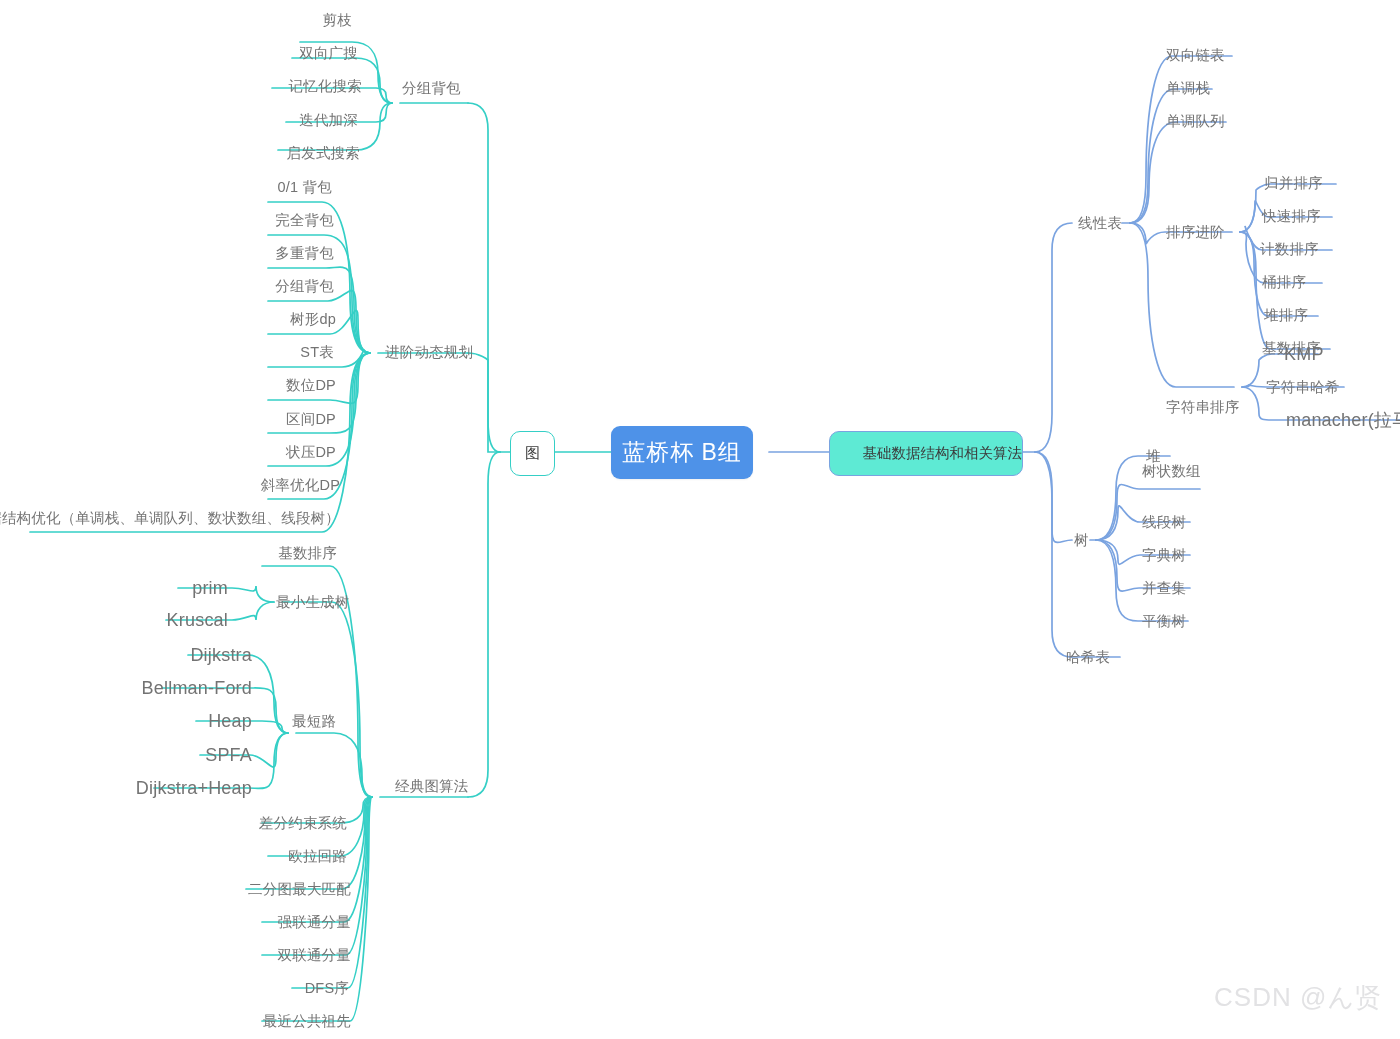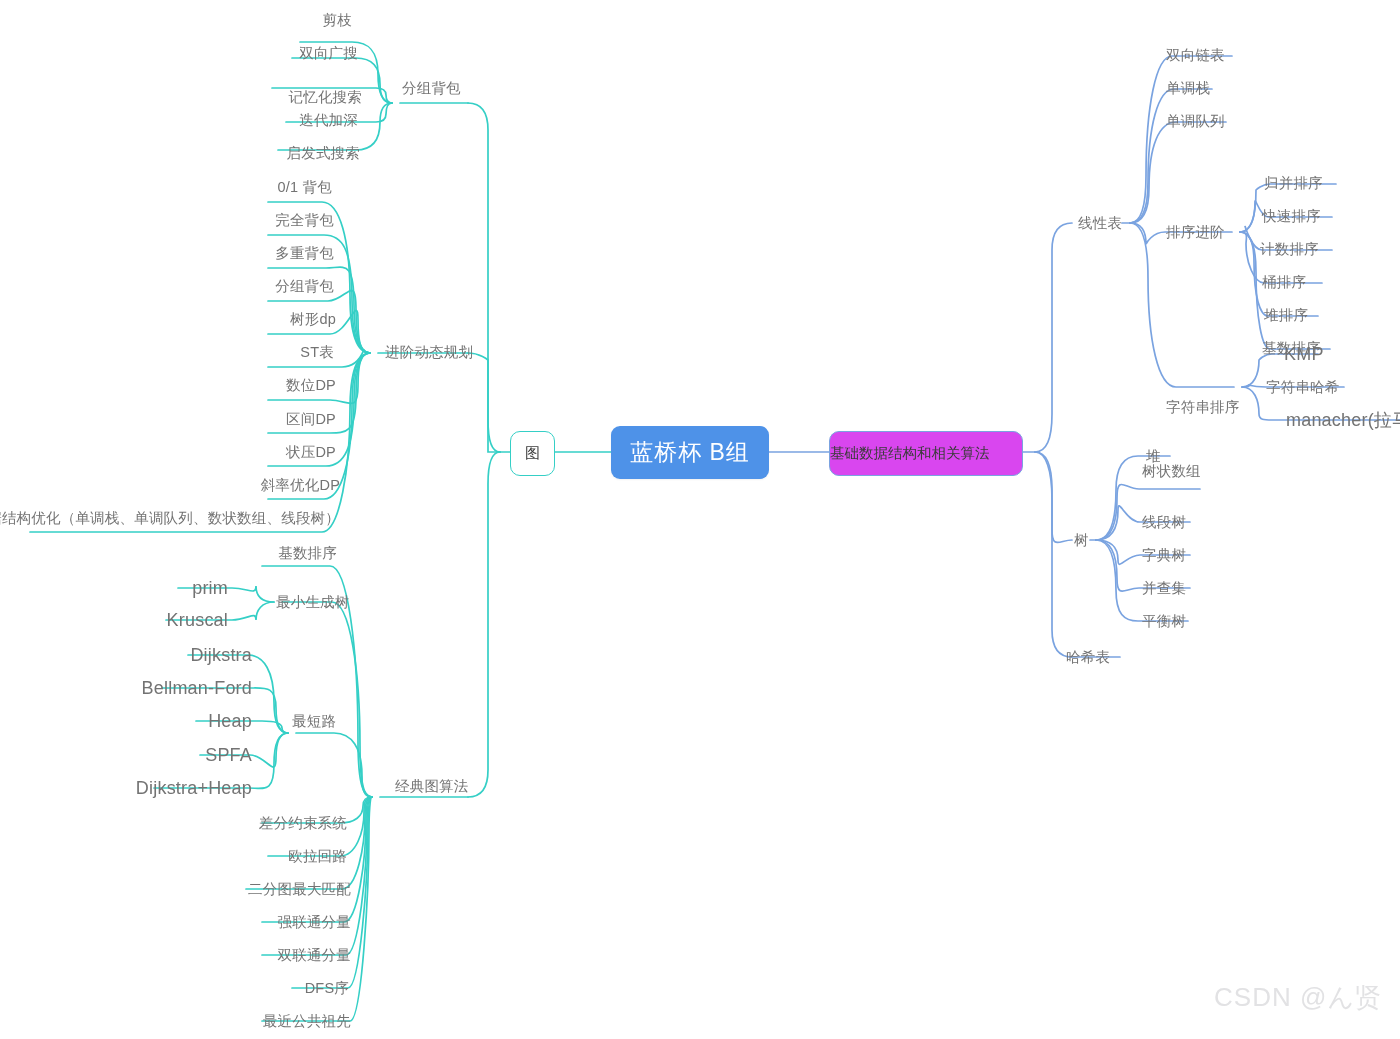--- a/index.html
+++ b/index.html
@@ -14,38 +14,38 @@
     position:absolute;white-space:nowrap;color:#737373;
     font-size:14.5px;line-height:1;letter-spacing:.2px;
   }
   .node.lat{font-size:18px;}
   
   .anchor-r{transform:translate(-100%,-50%);}
   .anchor-l{transform:translate(0,-50%);}
 
   
   #root-node{
-    position:absolute;left:611px;top:426px;width:158px;height:53px;
+    position:absolute;left:611px;top:426px;width:142px;height:53px;
     background:#4e92e8;border-radius:9px;
     display:flex;align-items:center;justify-content:center;
     color:#ffffff;font-size:23px;letter-spacing:1px;
     box-shadow:0 1px 2px rgba(0,0,0,.06);
   }
   
   #graph-node{
     position:absolute;left:510px;top:431px;width:43px;height:43px;
     border:1.6px solid #35cfc6;border-radius:10px;background:#fff;
     display:flex;align-items:center;justify-content:center;
     color:#3b3b3b;font-size:15px;
   }
   
   #ds-node{
     position:absolute;left:829px;top:431px;width:192px;height:43px;
-    border:1.4px solid #7aa3e0;border-radius:10px;background:#d946ef;
-    display:flex;align-items:center;justify-content:flex-start;
+    border:1.4px solid #7aa3e0;border-radius:10px;background:#5eead4;
+    display:flex;align-items:center;justify-content:flex-end;
     color:#3b3b3b;font-size:14.5px;font-family:Liberation Serif, serif;
   }
   #watermark{
     position:absolute;right:18px;bottom:24px;
     color:#e2e2e4;font-size:26px;letter-spacing:1px;
     user-select:none;
     margin-top:23px;
   }
 </style>
 </head>
@@ -157,21 +157,21 @@
     <span>图</span>
   </div>
 
   <div id="ds-node">
     <span>基础数据结构和相关算法</span>
   </div>
 
   <div class="node anchor-l" style="left:402px;top:88px"><span>分组背包</span></div>
   <div class="node anchor-r" style="left:352px;top:20px"><span>剪枝</span></div>
   <div class="node anchor-r" style="left:358px;top:53px"><span>双向广搜</span></div>
-  <div class="node anchor-r" style="left:362px;top:97px"><span>记忆化搜索</span></div>
+  <div class="node anchor-r" style="left:362px;top:86px"><span>记忆化搜索</span></div>
   <div class="node anchor-r" style="left:358px;top:120px"><span>迭代加深</span></div>
   <div class="node anchor-r" style="left:360px;top:153px"><span>启发式搜索</span></div>
 
   <div class="node anchor-l" style="left:385px;top:352px"><span>进阶动态规划</span></div>
   <div class="node anchor-r" style="left:332px;top:187px"><span>0/1 背包</span></div>
   <div class="node anchor-r" style="left:334px;top:220px"><span>完全背包</span></div>
   <div class="node anchor-r" style="left:334px;top:253px"><span>多重背包</span></div>
   <div class="node anchor-r" style="left:334px;top:286px"><span>分组背包</span></div>
   <div class="node anchor-r" style="left:336px;top:319px"><span>树形dp</span></div>
   <div class="node anchor-r" style="left:334px;top:352px"><span>ST表</span></div>

